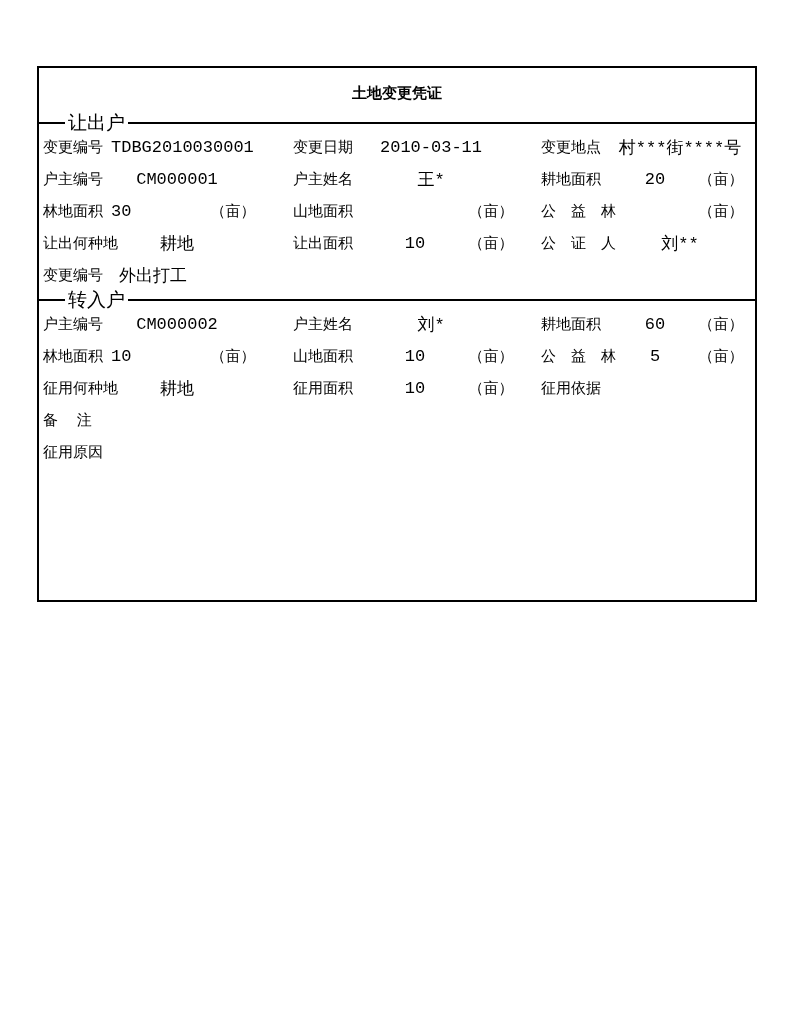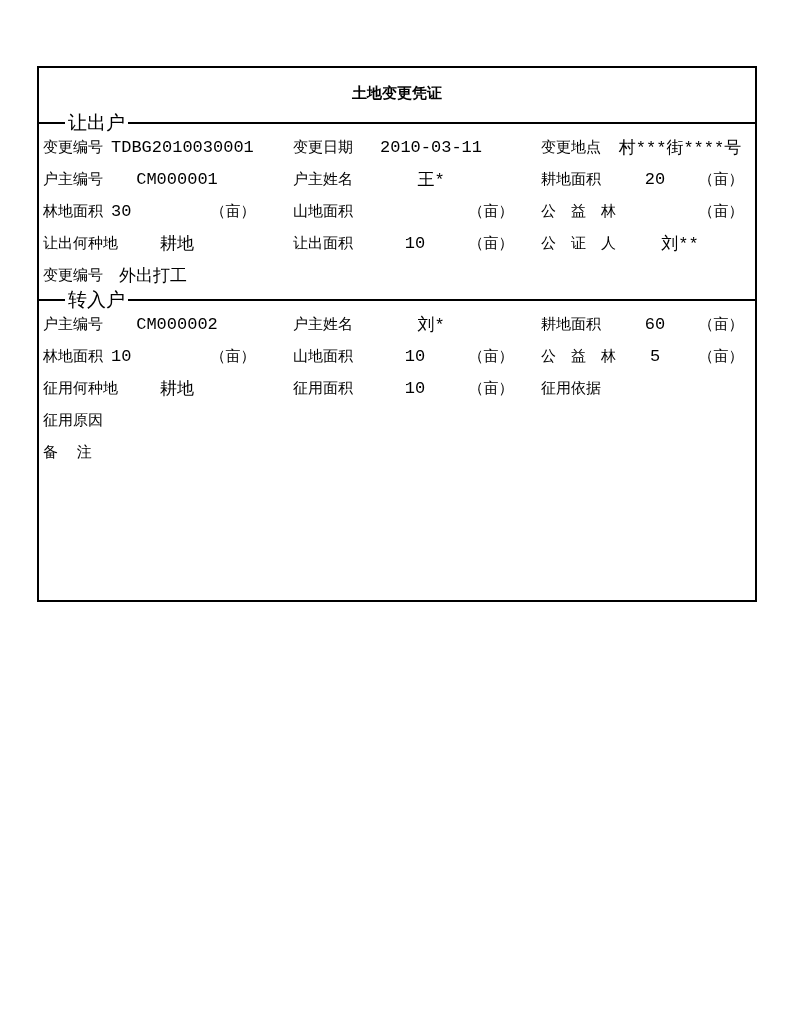--- a/index.html
+++ b/index.html
@@ -147,22 +147,22 @@
     <span class="s1a"></span>
     <span class="l2">征用面积</span>
     <span class="v v2u">10</span>
     <span class="u">（亩）</span>
     <span class="s2b"></span>
     <span class="l3">征用依据</span>
     <span class="v v3w"></span>
   </div>
 
   <div class="row">
-    <span class="l1">征用原因</span>
+    <span class="l1">备　 注</span>
     <span class="v vf"></span>
   </div>
 
   <div class="row">
-    <span class="l1">备　 注</span>
+    <span class="l1">征用原因</span>
     <span class="v vf"></span>
   </div>
 
 </div>
 
 </body></html>

